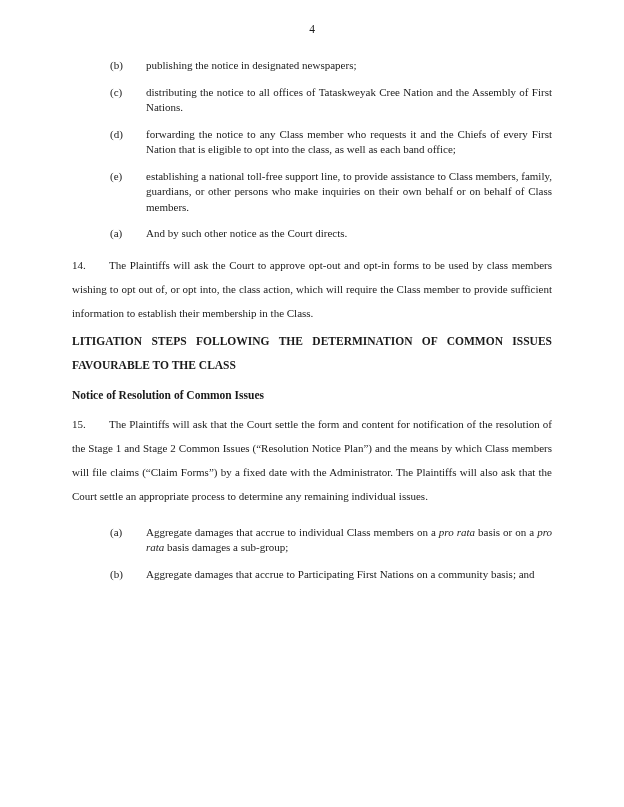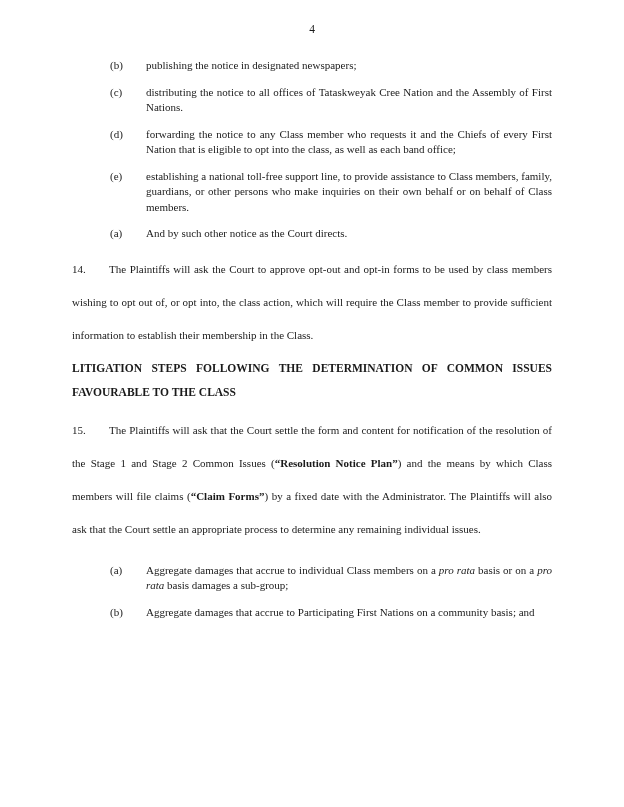--- a/index.html
+++ b/index.html
@@ -40,42 +40,42 @@
   }
   .li-label {
     flex: 0 0 36px;
   }
   .li-text {
     flex: 1 1 auto;
     text-align: justify;
   }
   
   .para {
-    line-height: 33px;
+    line-height: 24px;
     text-align: justify;
     margin: 0 0 4px 0;
   }
   .pnum {
     display: inline-block;
     width: 37px;
   }
   .section-heading {
     font-weight: bold;
     font-size: 11.5px;
     line-height: 24px;
     text-align: justify;
     margin: 4px 0 10px 0;
   }
   .subheading {
     font-weight: bold;
     font-size: 11.5px;
     line-height: 16px;
     margin: 0 0 9px 0;
   }
-  .para b { font-weight: bold; }
+  .para b { font-weight: normal; }
   .li i { font-style: italic; }
   .spacer-after-para15 { height: 4px; }
 </style>
 </head>
 <body>
 
 <div class="page">
 
   <div class="page-number">4</div>
 
@@ -101,20 +101,21 @@
       <div class="li">
         <span class="li-label">(a)</span>
         <span class="li-text">And by such other notice as the Court directs.</span>
       </div>
     </div>
 
     <p class="para"><span class="pnum">14.</span><span>The Plaintiffs will ask the Court to approve opt-out and opt-in forms to be used by class members wishing to opt out of, or opt into, the class action, which will require the Class member to provide sufficient information to establish their membership in the Class.</span></p>
 
     <div class="section-heading">LITIGATION STEPS FOLLOWING THE DETERMINATION OF COMMON ISSUES FAVOURABLE TO THE CLASS</div>
 
+    <div class="subheading">Notice of Resolution of Common Issues</div>
 
     <p class="para"><span class="pnum">15.</span><span>The Plaintiffs will ask that the Court settle the form and content for notification of the resolution of the Stage 1 and Stage 2 Common Issues (</span><b>“Resolution Notice Plan”</b><span>) and the means by which Class members will file claims (</span><b>“Claim Forms”</b><span>) by a fixed date with the Administrator. The Plaintiffs will also ask that the Court settle an appropriate process to determine any remaining individual issues.</span></p>
 
     <div class="spacer-after-para15"></div>
 
 
 
     <div class="indent-list" style="margin-top:9px;">
       <div class="li">
         <span class="li-label">(a)</span>

